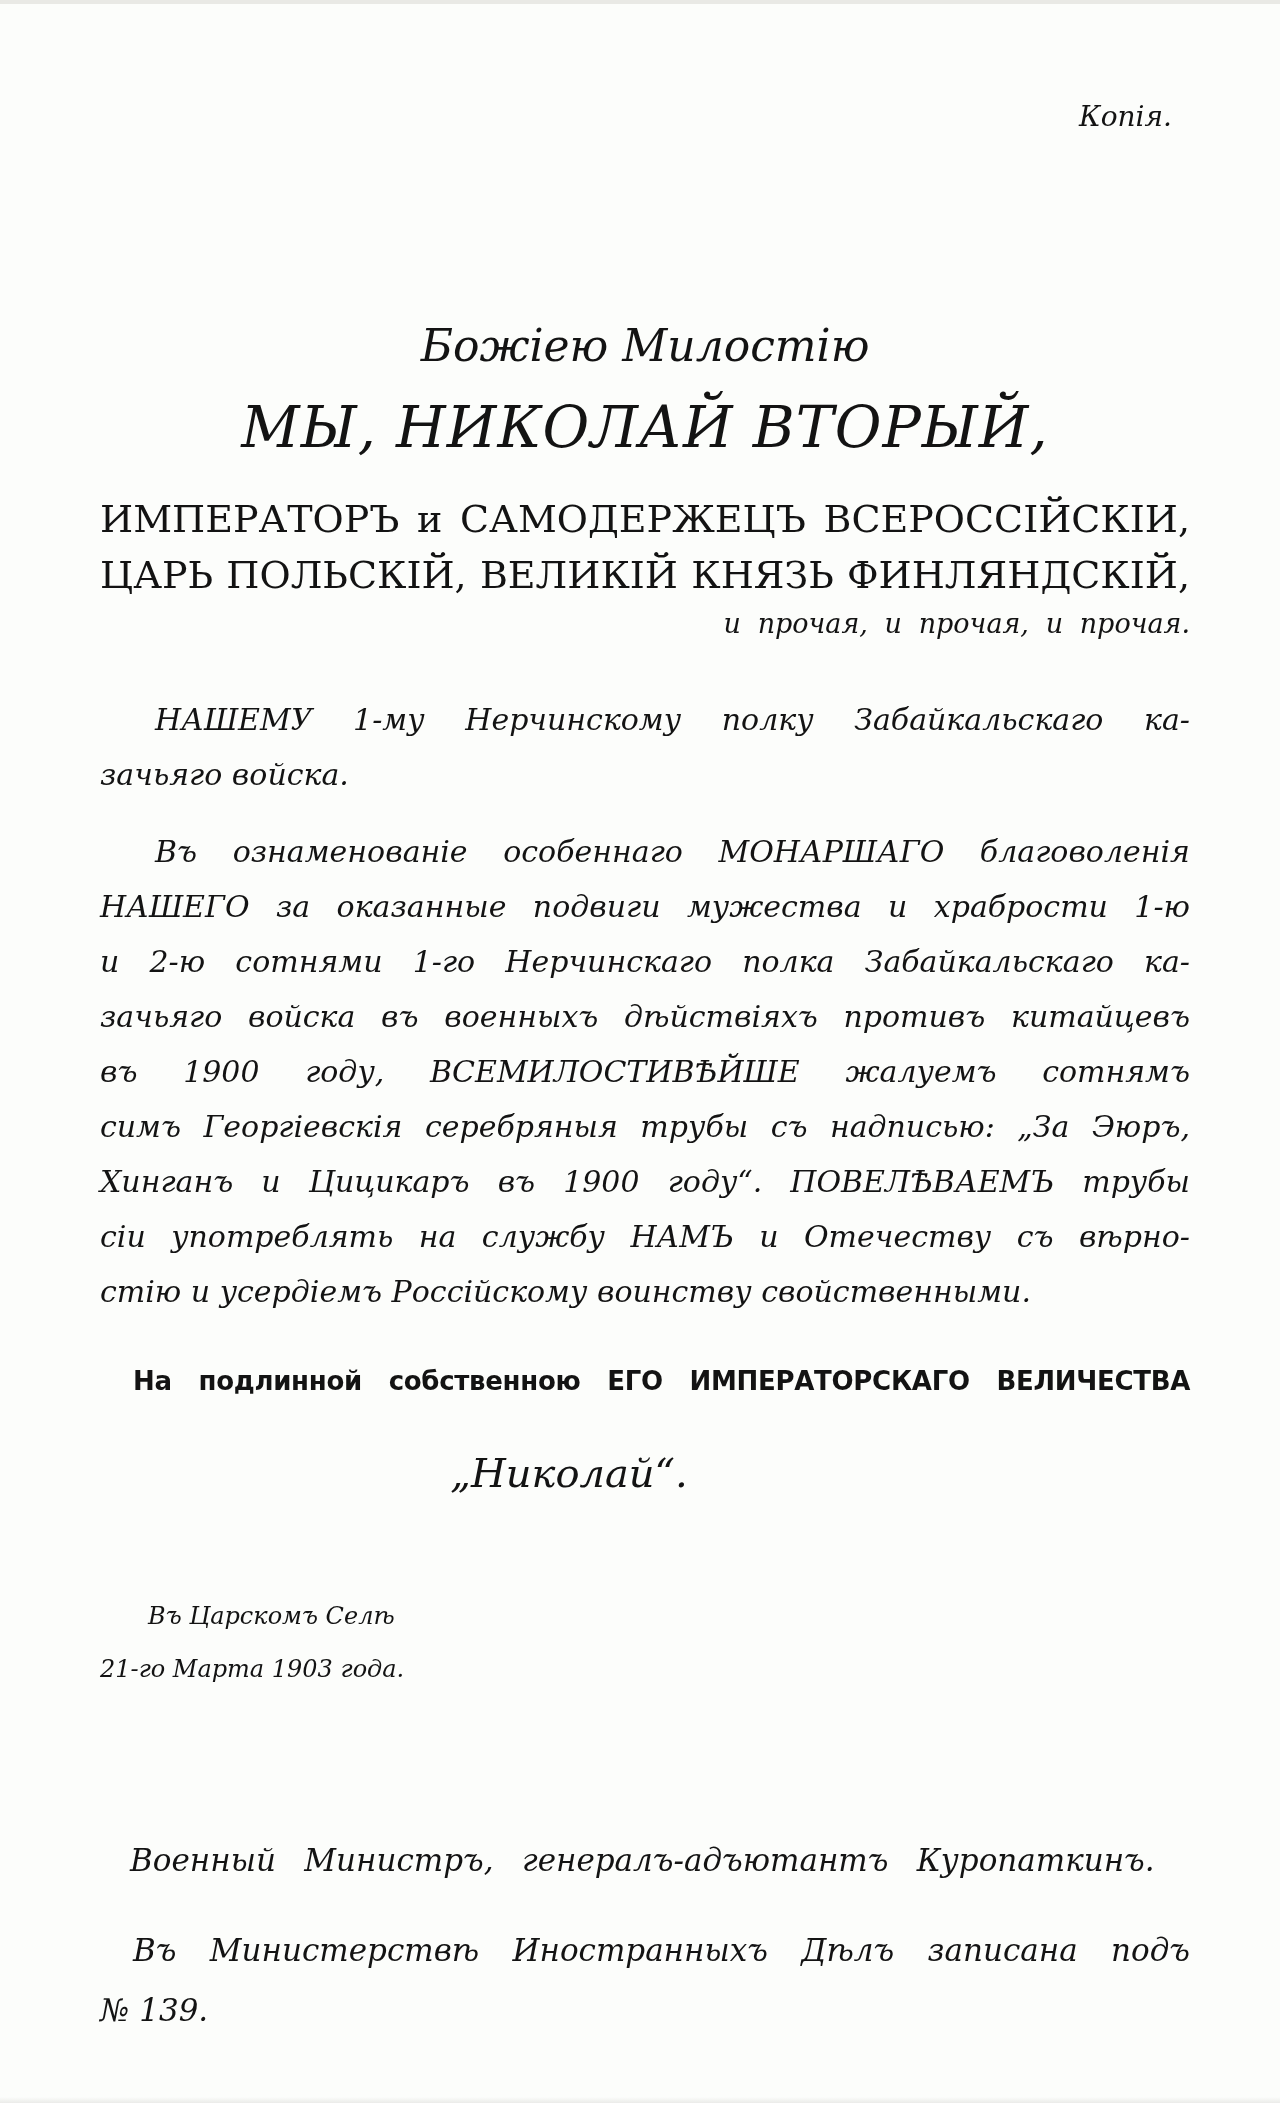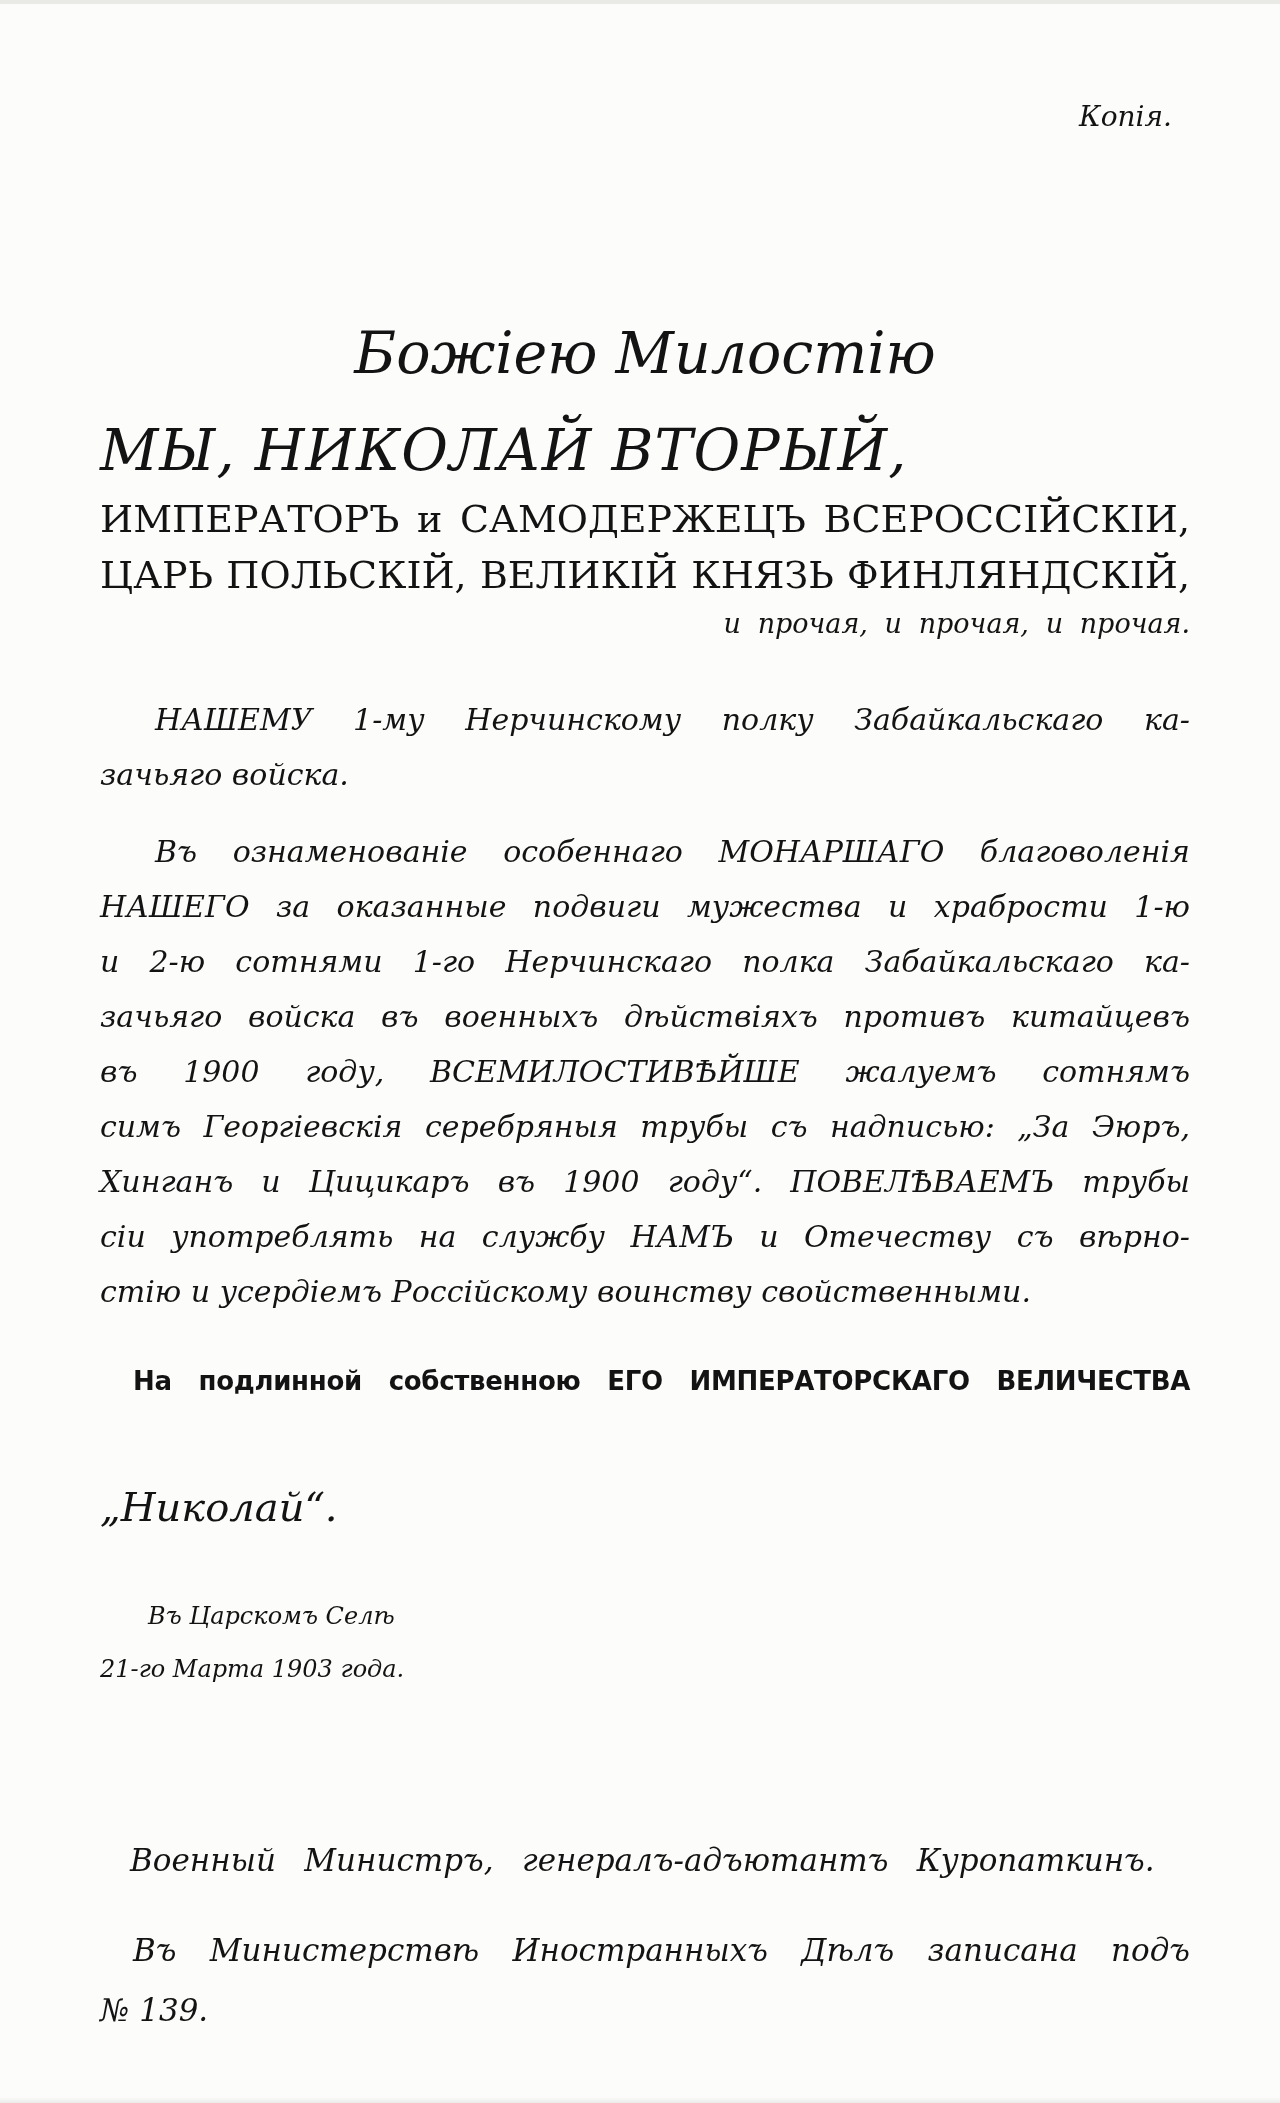--- a/index.html
+++ b/index.html
@@ -28,24 +28,24 @@
   .jline { text-align: justify; text-align-last: justify; }
   .lline { text-align: center; text-align-last: left; }
 
   .copy-label {
     position: absolute;
     top: 96px; right: 108px;
     font-size: 28px; font-style: italic;
   }
   .invocation {
     top: 316px; text-align: center;
-    font-size: 57px; font-style: italic;
+    font-size: 44px; font-style: italic;
   }
   .doc-title {
-    top: 413px; text-align: left;
+    top: 390px; text-align: center;
     font-size: 57px; font-style: italic;
     letter-spacing: 1px; white-space: nowrap;
   }
   .styles {
     top: 487px;
     font-size: 38px; 
   }
   .styles .sline { height: 56px; line-height: 56px; white-space: nowrap; }
   .etcetera {
     top: 604px; text-align: right;
@@ -61,22 +61,22 @@
   .indent-55 { padding-left: 55px; }
   .indent-33 { padding-left: 33px; }
   .attestation {
     top: 1352px;
     font-family: "DejaVu Sans", sans-serif;
     font-weight: 700; font-style: normal;
     font-size: 26px; letter-spacing: -0.3px;
   }
   .attestation .aline { height: 50px; line-height: 50px; }
   .signature {
-    top: 1480px;
-    text-align: left; padding-right: 152px; box-sizing: border-box;
+    top: 1446px;
+    text-align: center; padding-right: 152px; box-sizing: border-box;
     font-size: 40px; font-style: italic;
   }
   .dateline {
     top: 1586px;
     font-size: 24px; font-style: italic;
   }
   .dateline .dline { height: 53px; line-height: 53px; }
   .dateline .dline:first-child { padding-left: 48px; }
   .countersignature {
     top: 1838px; padding-left: 30px; box-sizing: border-box;

